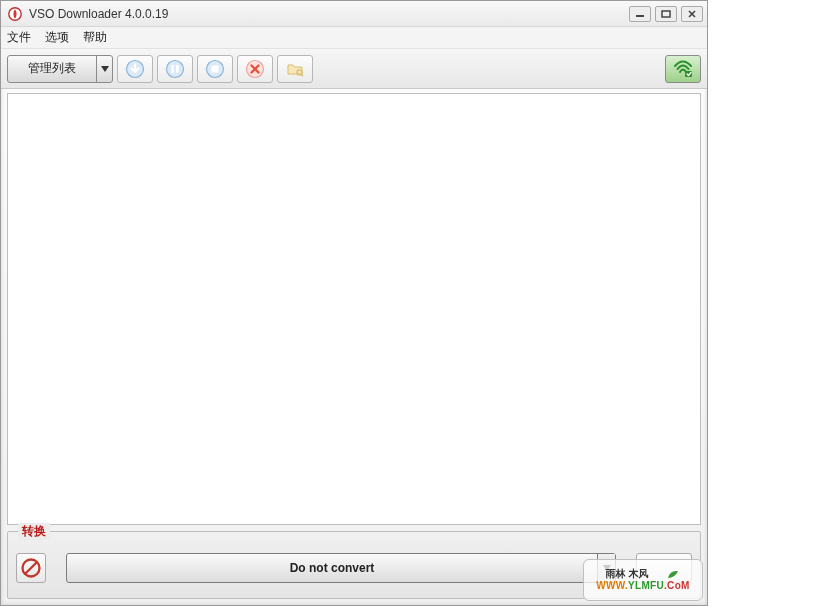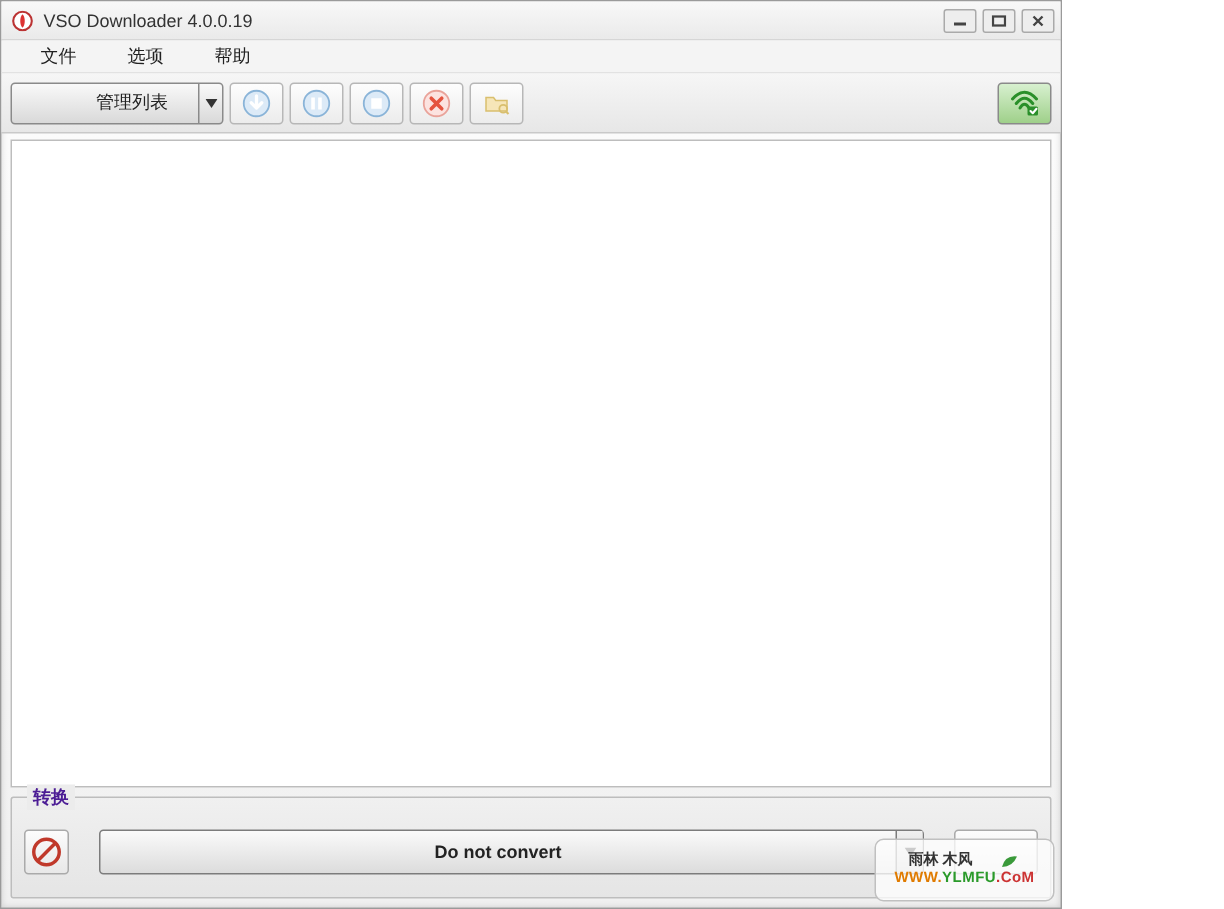--- a/index.html
+++ b/index.html
@@ -36,36 +36,35 @@
     cursor: default;
   }
 
   
   .menubar {
     height: 22px; display: flex; align-items: center;
     padding: 0 6px; gap: 14px;
     background: #f4f4f4; border-bottom: 1px solid #e2e2e2;
     font-size: 12px; color: #222;
   }
-  .menubar span { cursor: default; margin-left: 20px; }
+  .menubar span { cursor: default; }
 
   
   .toolbar {
     height: 40px; display: flex; align-items: center;
     padding: 4px 6px; gap: 4px;
     background: linear-gradient(#f6f6f6,#e7e7e7);
     border-bottom: 1px solid #c9c9c9;
   }
   .dropdown-btn {
     height: 28px; display: flex; align-items: stretch;
     border: 1px solid #8a8a8a; border-radius: 3px;
     background: linear-gradient(#f9f9f9,#d9d9d9);
     font-size: 12px; color: #222;
     overflow: hidden;
-    padding-left: 36px;
   }
   .dropdown-btn .label { padding: 0 20px; display: flex; align-items: center; }
   .dropdown-btn .arrow {
     width: 16px; border-left: 1px solid #8a8a8a;
     display: flex; align-items: center; justify-content: center;
   }
   .tool-icon-btn {
     width: 36px; height: 28px;
     border: 1px solid #b7b7b7; border-radius: 3px;
     background: linear-gradient(#fdfdfd,#ececec);
@@ -87,21 +86,21 @@
 
   
   .convert-section {
     position: absolute; left: 6px; right: 6px; bottom: 6px; height: 68px;
     border: 1px solid #bdbdbd; border-radius: 2px;
     background: linear-gradient(#f0f0f0,#e5e5e5);
   }
   .convert-section .caption {
     position: absolute; top: -9px; left: 10px;
     background: #ececec; padding: 0 4px;
-    font-size: 12px; font-weight: bold; color: #4c1d95;
+    font-size: 12px; font-weight: bold; color: #b91c1c;
   }
   .convert-row {
     display: flex; align-items: center; gap: 20px;
     padding: 14px 8px 8px 8px; height: 100%;
   }
   .no-convert-icon {
     width: 30px; height: 30px;
     border: 1px solid #aaa; border-radius: 3px;
     background: linear-gradient(#fcfcfc,#e8e8e8);
     display: inline-flex; align-items: center; justify-content: center;

